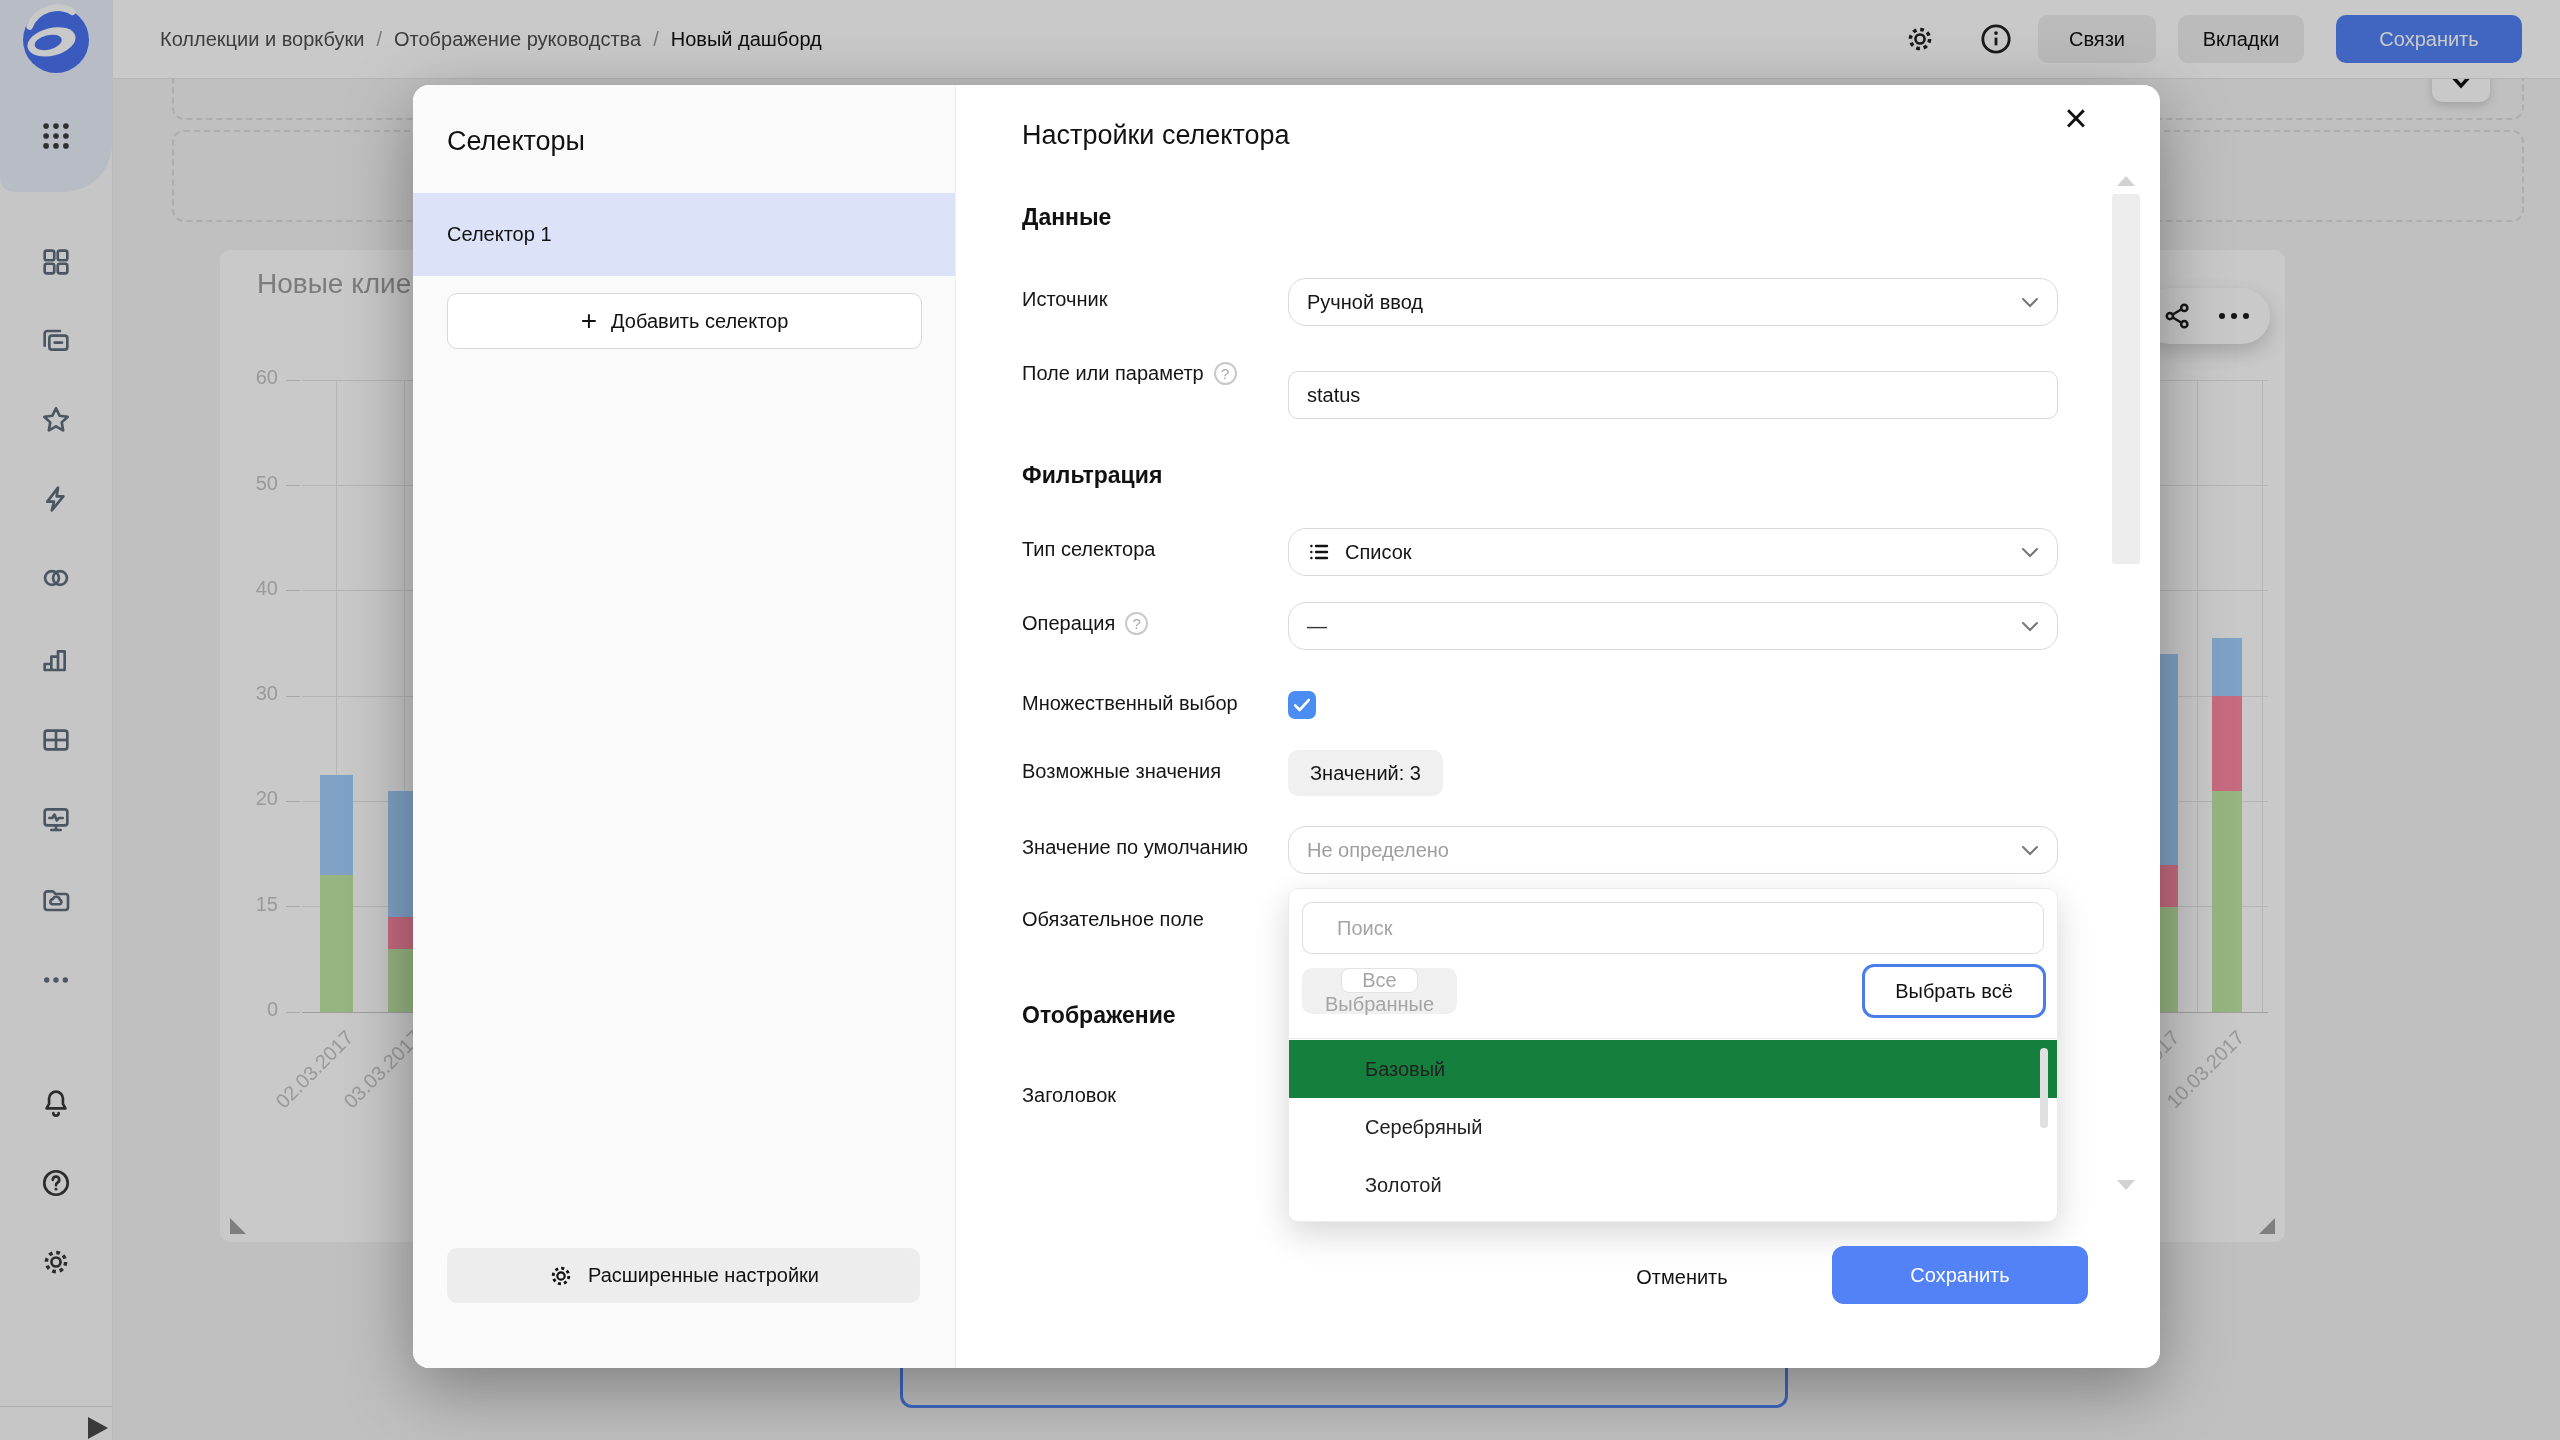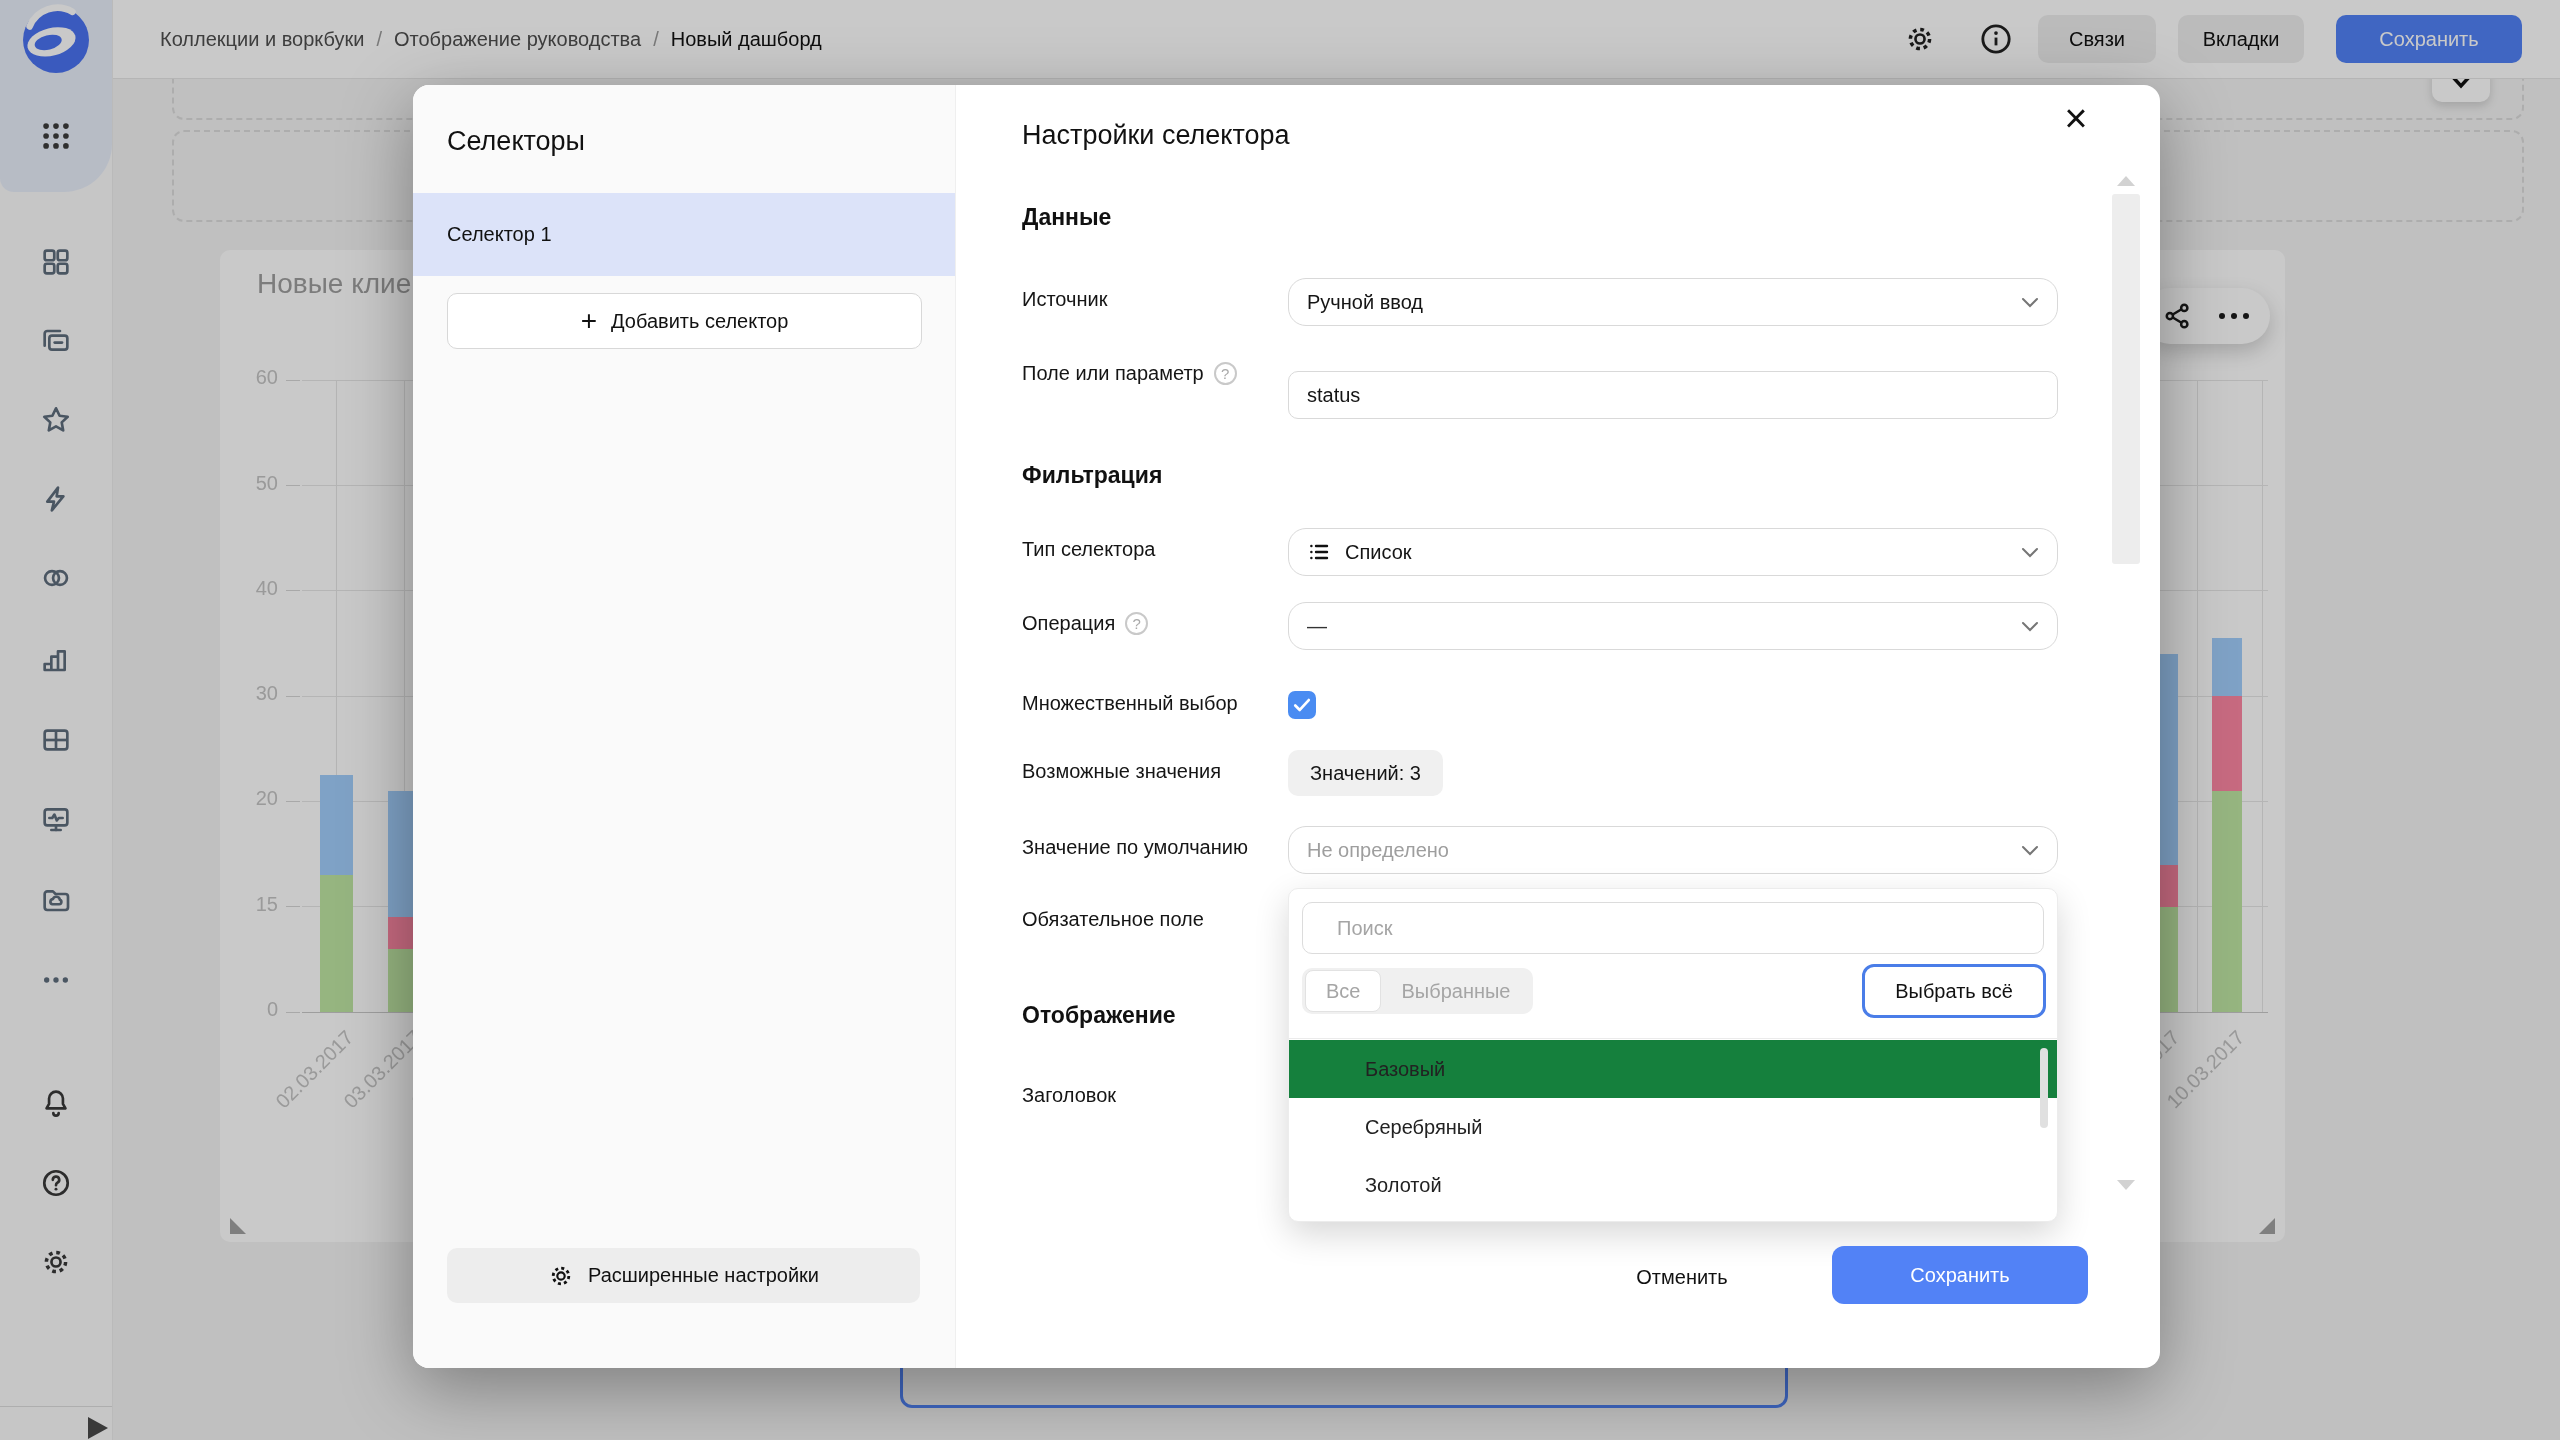--- a/index.html
+++ b/index.html
@@ -69,21 +69,21 @@
        display:flex;align-items:center;justify-content:center;}
   .chip{position:absolute;left:1288px;height:46px;background:#f0f0f0;border-radius:10px;
         display:flex;align-items:center;padding:0 22px;font-size:20px;color:#151515;}
   .popup{position:absolute;left:1288px;top:888px;width:770px;height:334px;background:#fff;border:1px solid #ececec;
          border-radius:10px;box-shadow:0 12px 34px rgba(0,0,0,.16);box-sizing:border-box;}
   .p-search{position:absolute;left:1302px;top:902px;width:742px;height:52px;border:1px solid #dcdcdc;border-radius:10px;
          font-size:20px;box-sizing:border-box;padding:0 34px;outline:none;background:#fff;color:#333;
          font-family:"Liberation Sans","DejaVu Sans",sans-serif;}
   .p-search::placeholder{color:#a5a5a5;}
   .seg-track{position:absolute;left:1302px;top:968px;height:46px;background:#f0f0f0;border-radius:10px;
-         display:flex;align-items:center;padding:0 3px;box-sizing:border-box;}
+         display:flex;align-items:center;padding:0 3px;box-sizing:border-box;flex-direction:column;}
   .seg{height:40px;display:flex;align-items:center;padding:0 20px;font-size:20px;color:#a5a5a5;border-radius:8px;}
   .seg.on{background:#fff;border:1px solid #e2e2e2;}
   .select-all{position:absolute;left:1862px;top:964px;width:184px;height:54px;border:3px solid #4a7de8;border-radius:12px;
          background:#fff;display:flex;align-items:center;justify-content:center;font-size:20px;color:#111;box-sizing:border-box;}
   .p-div{position:absolute;left:1289px;top:1038px;width:768px;border-top:1px solid #ebebeb;}
   .p-item{position:absolute;left:1289px;width:768px;height:58px;display:flex;align-items:center;
           padding-left:76px;box-sizing:border-box;font-size:20px;color:#222;}
   .p-item.hl{background:#15803d;}
   .p-thumb{position:absolute;left:2040px;top:1048px;width:8px;height:80px;background:#e0e0e0;border-radius:4px;}
   .m-close{position:absolute;left:2054px;top:96px;width:44px;height:44px;display:flex;align-items:center;justify-content:center;

